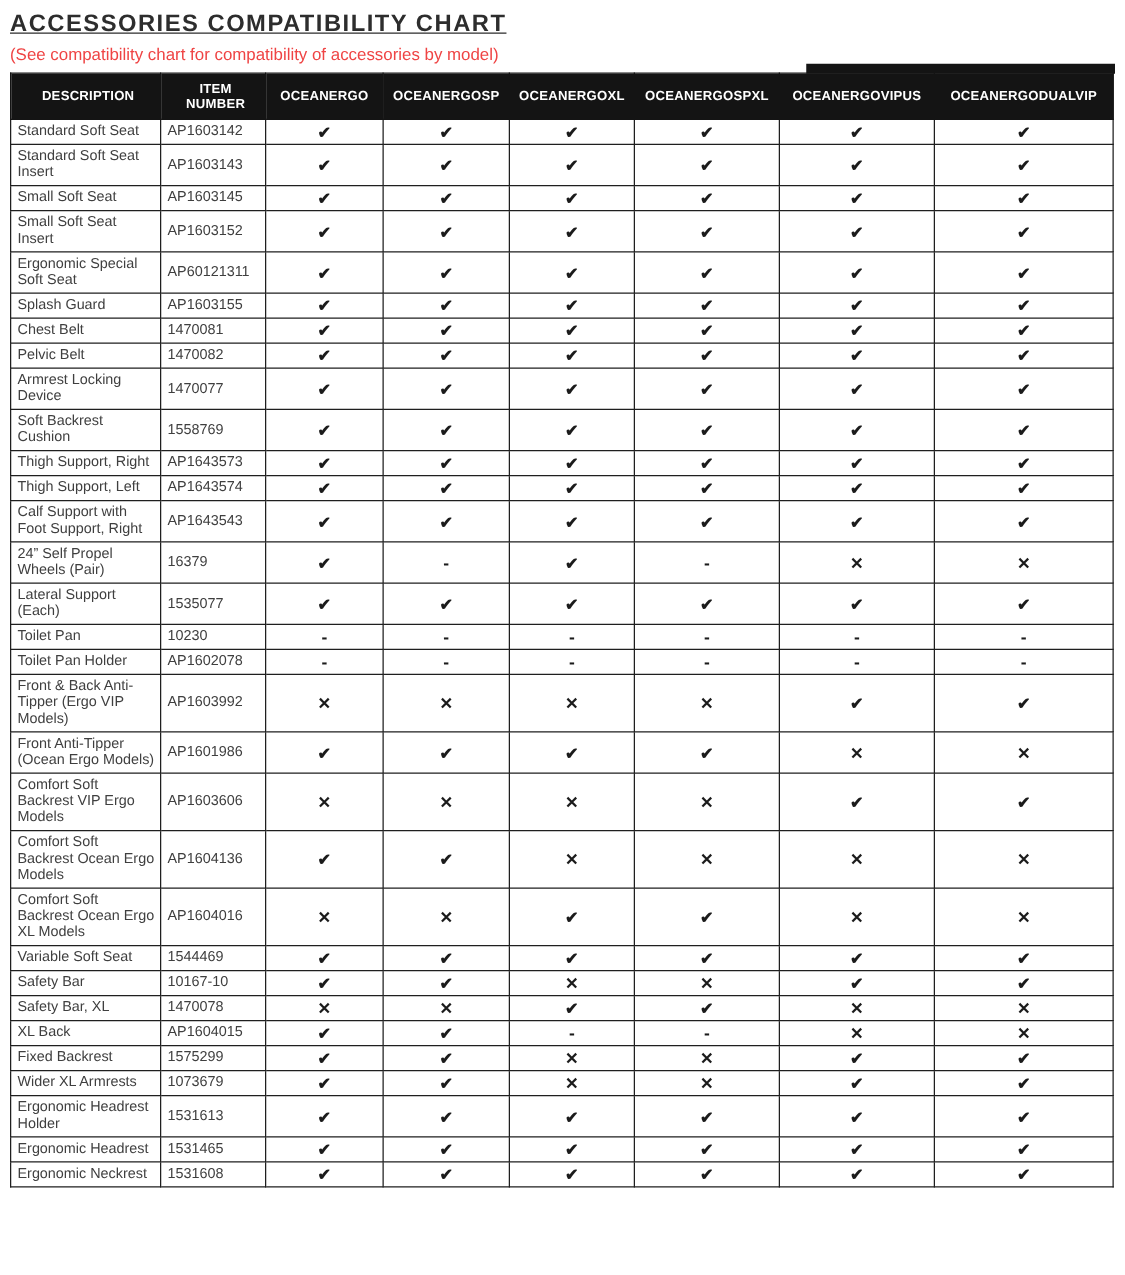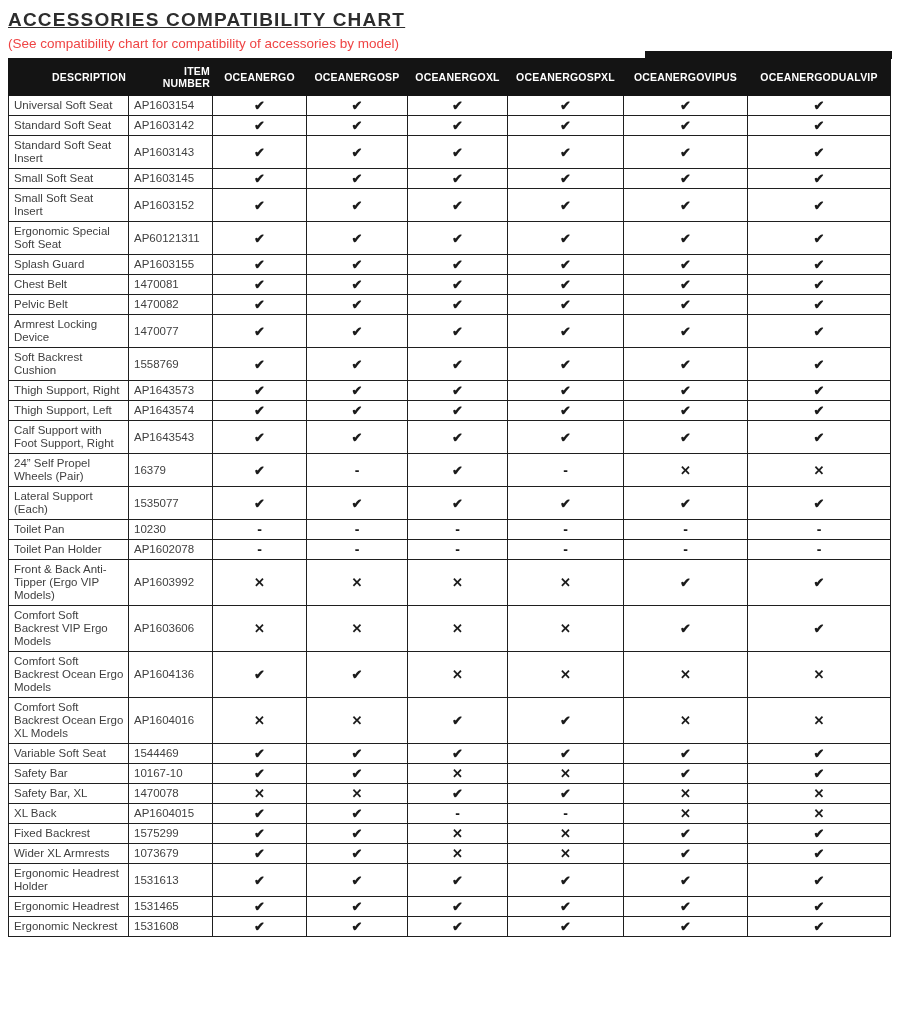--- a/index.html
+++ b/index.html
@@ -40,21 +40,21 @@
     color: #ffffff;
     font-size: 10.5px;
     font-weight: bold;
     letter-spacing: 0.2px;
     text-align: center;
     vertical-align: middle;
     height: 32px;
     padding: 2px 2px;
     border: 1px solid #141414;
   }
-  table.compat th.left { text-align: right; padding-left: 6px; }
+  table.compat th.left { text-align: center; padding-left: 6px; }
   table.compat td {
     border: 1px solid #1f1f1f;
     font-size: 11.5px;
     line-height: 13px;
     color: #3f3f3f;
     padding: 3px 3px 3px 5px;
     vertical-align: middle;
     background: #ffffff;
   }
   table.compat td.mark {
@@ -91,30 +91,20 @@
           <th>OCEANERGO</th>
           <th>OCEANERGOSP</th>
           <th>OCEANERGOXL</th>
           <th>OCEANERGOSPXL</th>
           <th>OCEANERGOVIPUS</th>
           <th>OCEANERGODUALVIP</th>
         </tr>
     </thead>
     <tbody>
         <tr>
-          <td>Universal Soft Seat</td>
-          <td>AP1603154</td>
-          <td class="mark"><span class="check">✔</span></td>
-          <td class="mark"><span class="check">✔</span></td>
-          <td class="mark"><span class="check">✔</span></td>
-          <td class="mark"><span class="check">✔</span></td>
-          <td class="mark"><span class="check">✔</span></td>
-          <td class="mark"><span class="check">✔</span></td>
-        </tr>
-        <tr>
           <td>Standard Soft Seat</td>
           <td>AP1603142</td>
           <td class="mark"><span class="check">✔</span></td>
           <td class="mark"><span class="check">✔</span></td>
           <td class="mark"><span class="check">✔</span></td>
           <td class="mark"><span class="check">✔</span></td>
           <td class="mark"><span class="check">✔</span></td>
           <td class="mark"><span class="check">✔</span></td>
         </tr>
         <tr>
@@ -279,20 +269,30 @@
         </tr>
         <tr>
           <td>Front &amp; Back Anti-Tipper (Ergo VIP Models)</td>
           <td>AP1603992</td>
           <td class="mark"><span class="x">✕</span></td>
           <td class="mark"><span class="x">✕</span></td>
           <td class="mark"><span class="x">✕</span></td>
           <td class="mark"><span class="x">✕</span></td>
           <td class="mark"><span class="check">✔</span></td>
           <td class="mark"><span class="check">✔</span></td>
+        </tr>
+        <tr>
+          <td>Front Anti-Tipper (Ocean Ergo Models)</td>
+          <td>AP1601986</td>
+          <td class="mark"><span class="check">✔</span></td>
+          <td class="mark"><span class="check">✔</span></td>
+          <td class="mark"><span class="check">✔</span></td>
+          <td class="mark"><span class="check">✔</span></td>
+          <td class="mark"><span class="x">✕</span></td>
+          <td class="mark"><span class="x">✕</span></td>
         </tr>
         <tr>
           <td>Comfort Soft Backrest VIP Ergo Models</td>
           <td>AP1603606</td>
           <td class="mark"><span class="x">✕</span></td>
           <td class="mark"><span class="x">✕</span></td>
           <td class="mark"><span class="x">✕</span></td>
           <td class="mark"><span class="x">✕</span></td>
           <td class="mark"><span class="check">✔</span></td>
           <td class="mark"><span class="check">✔</span></td>

